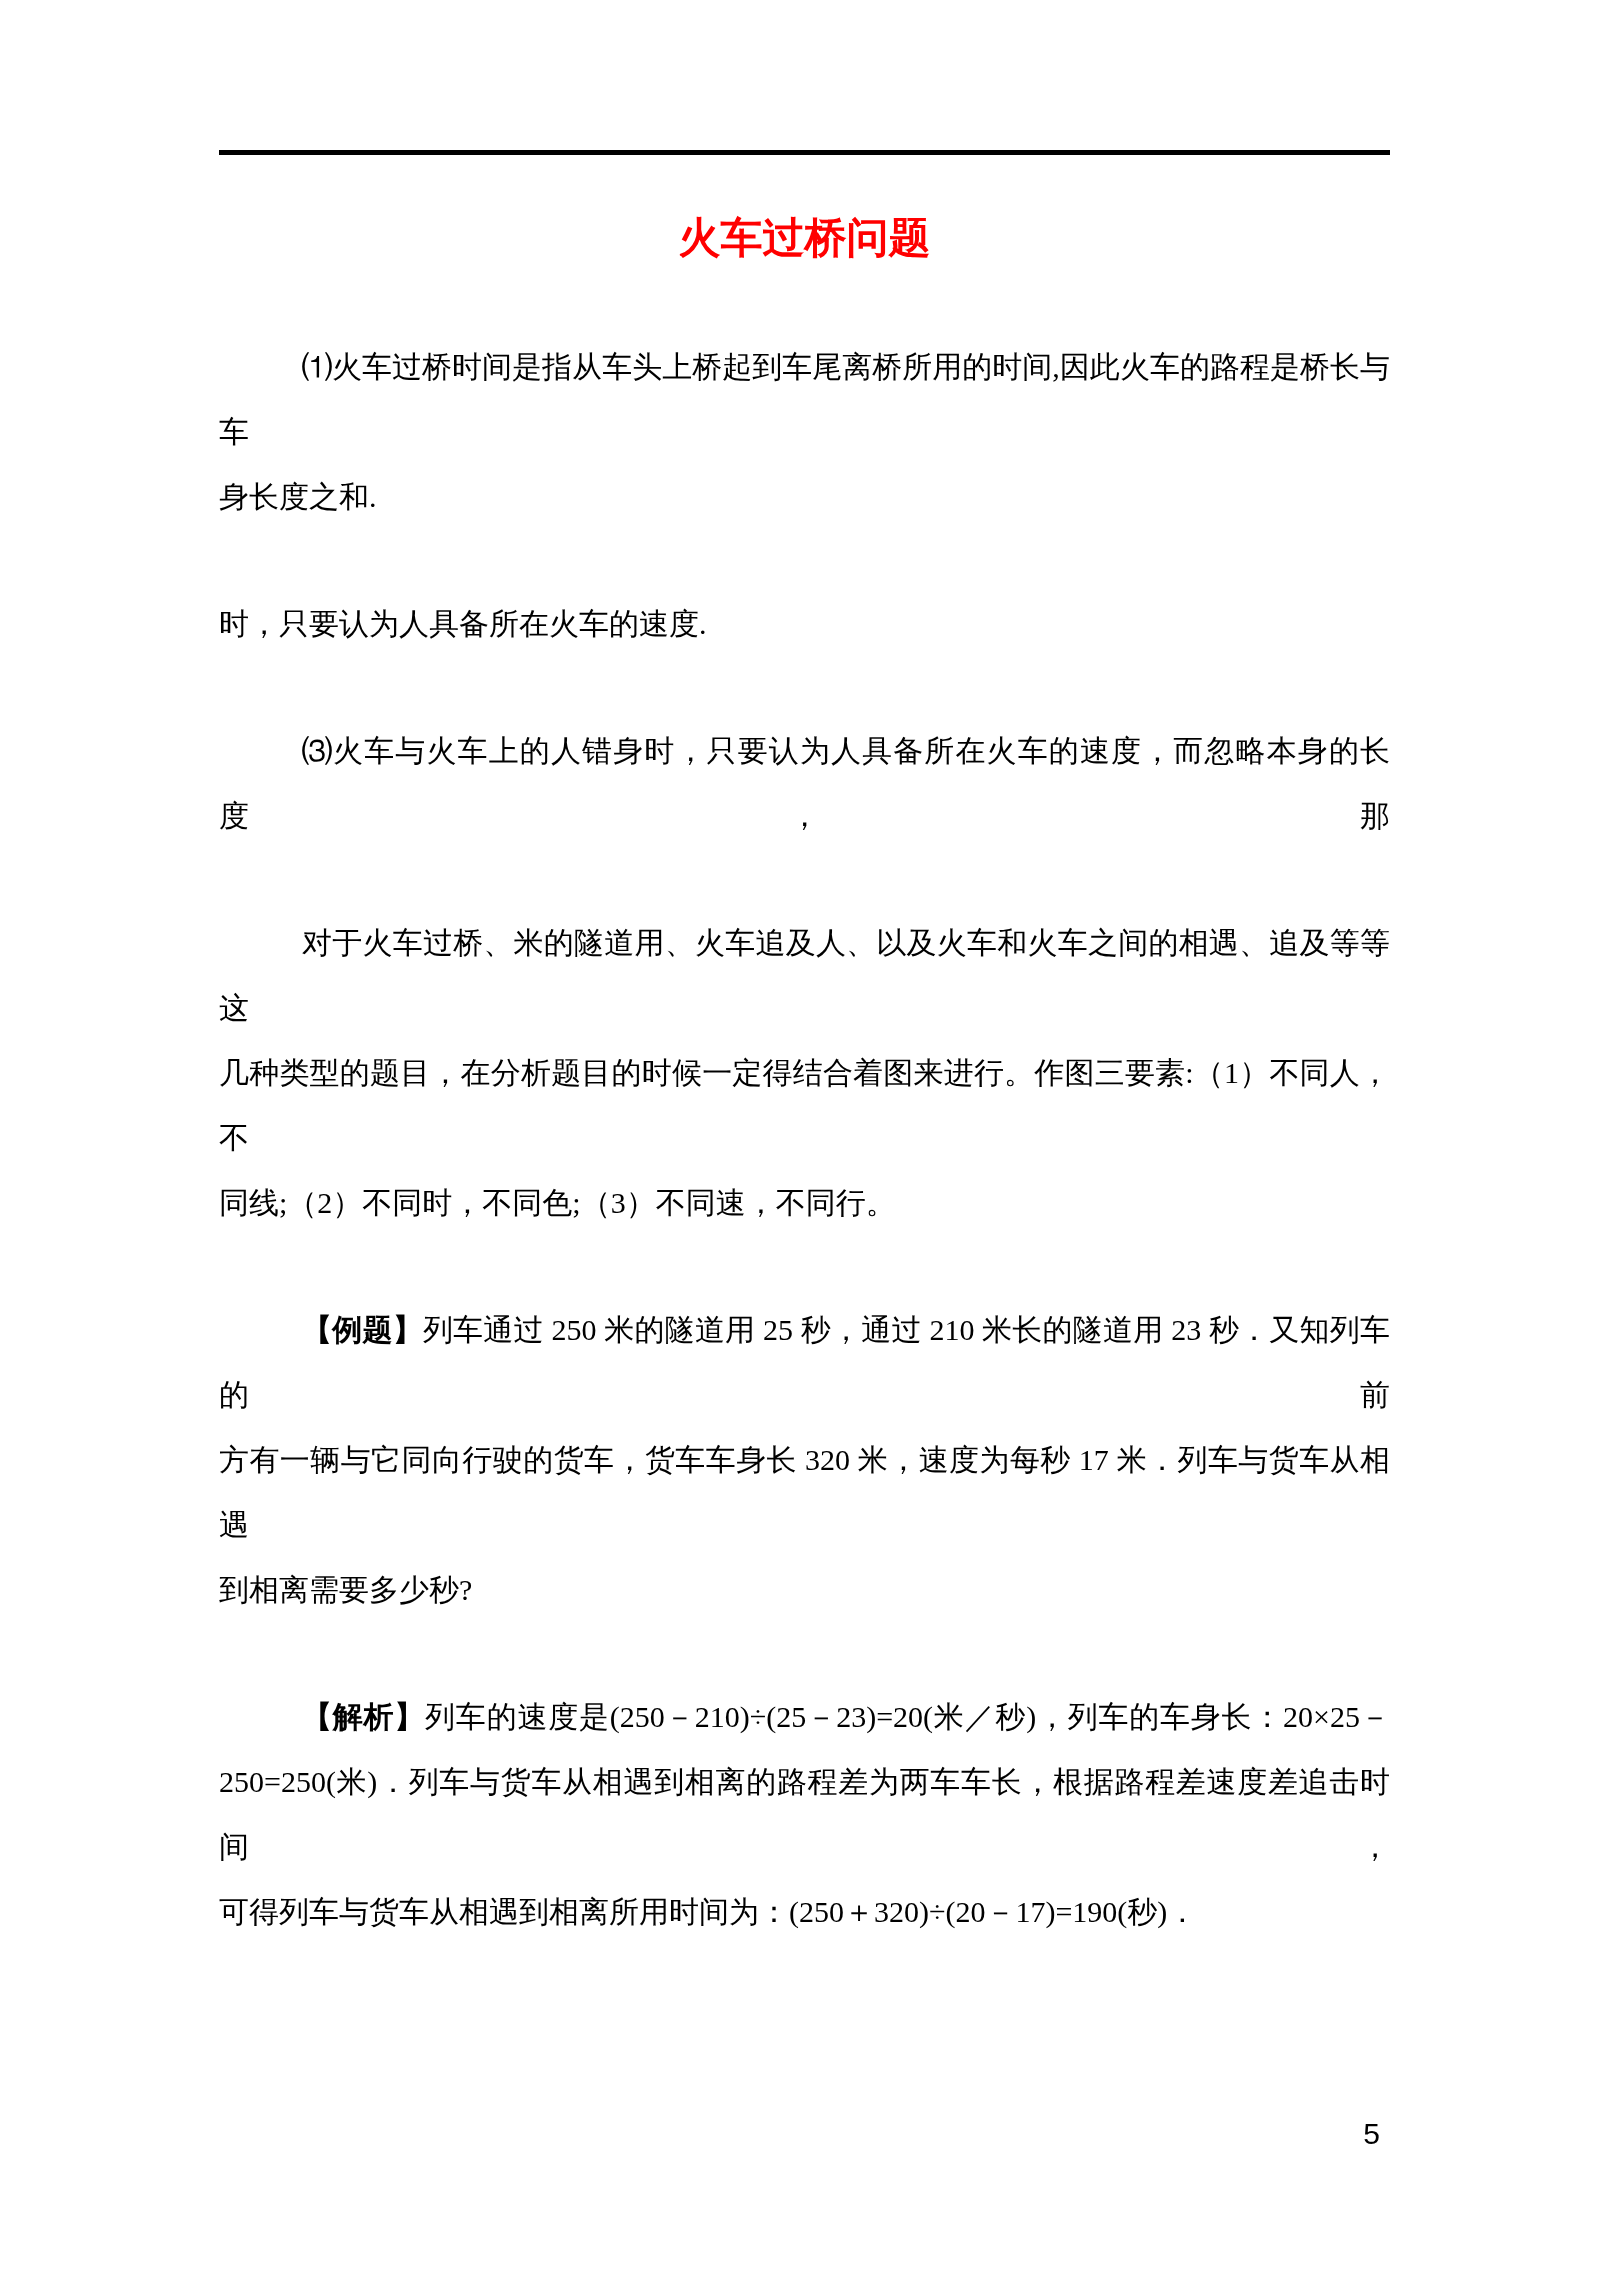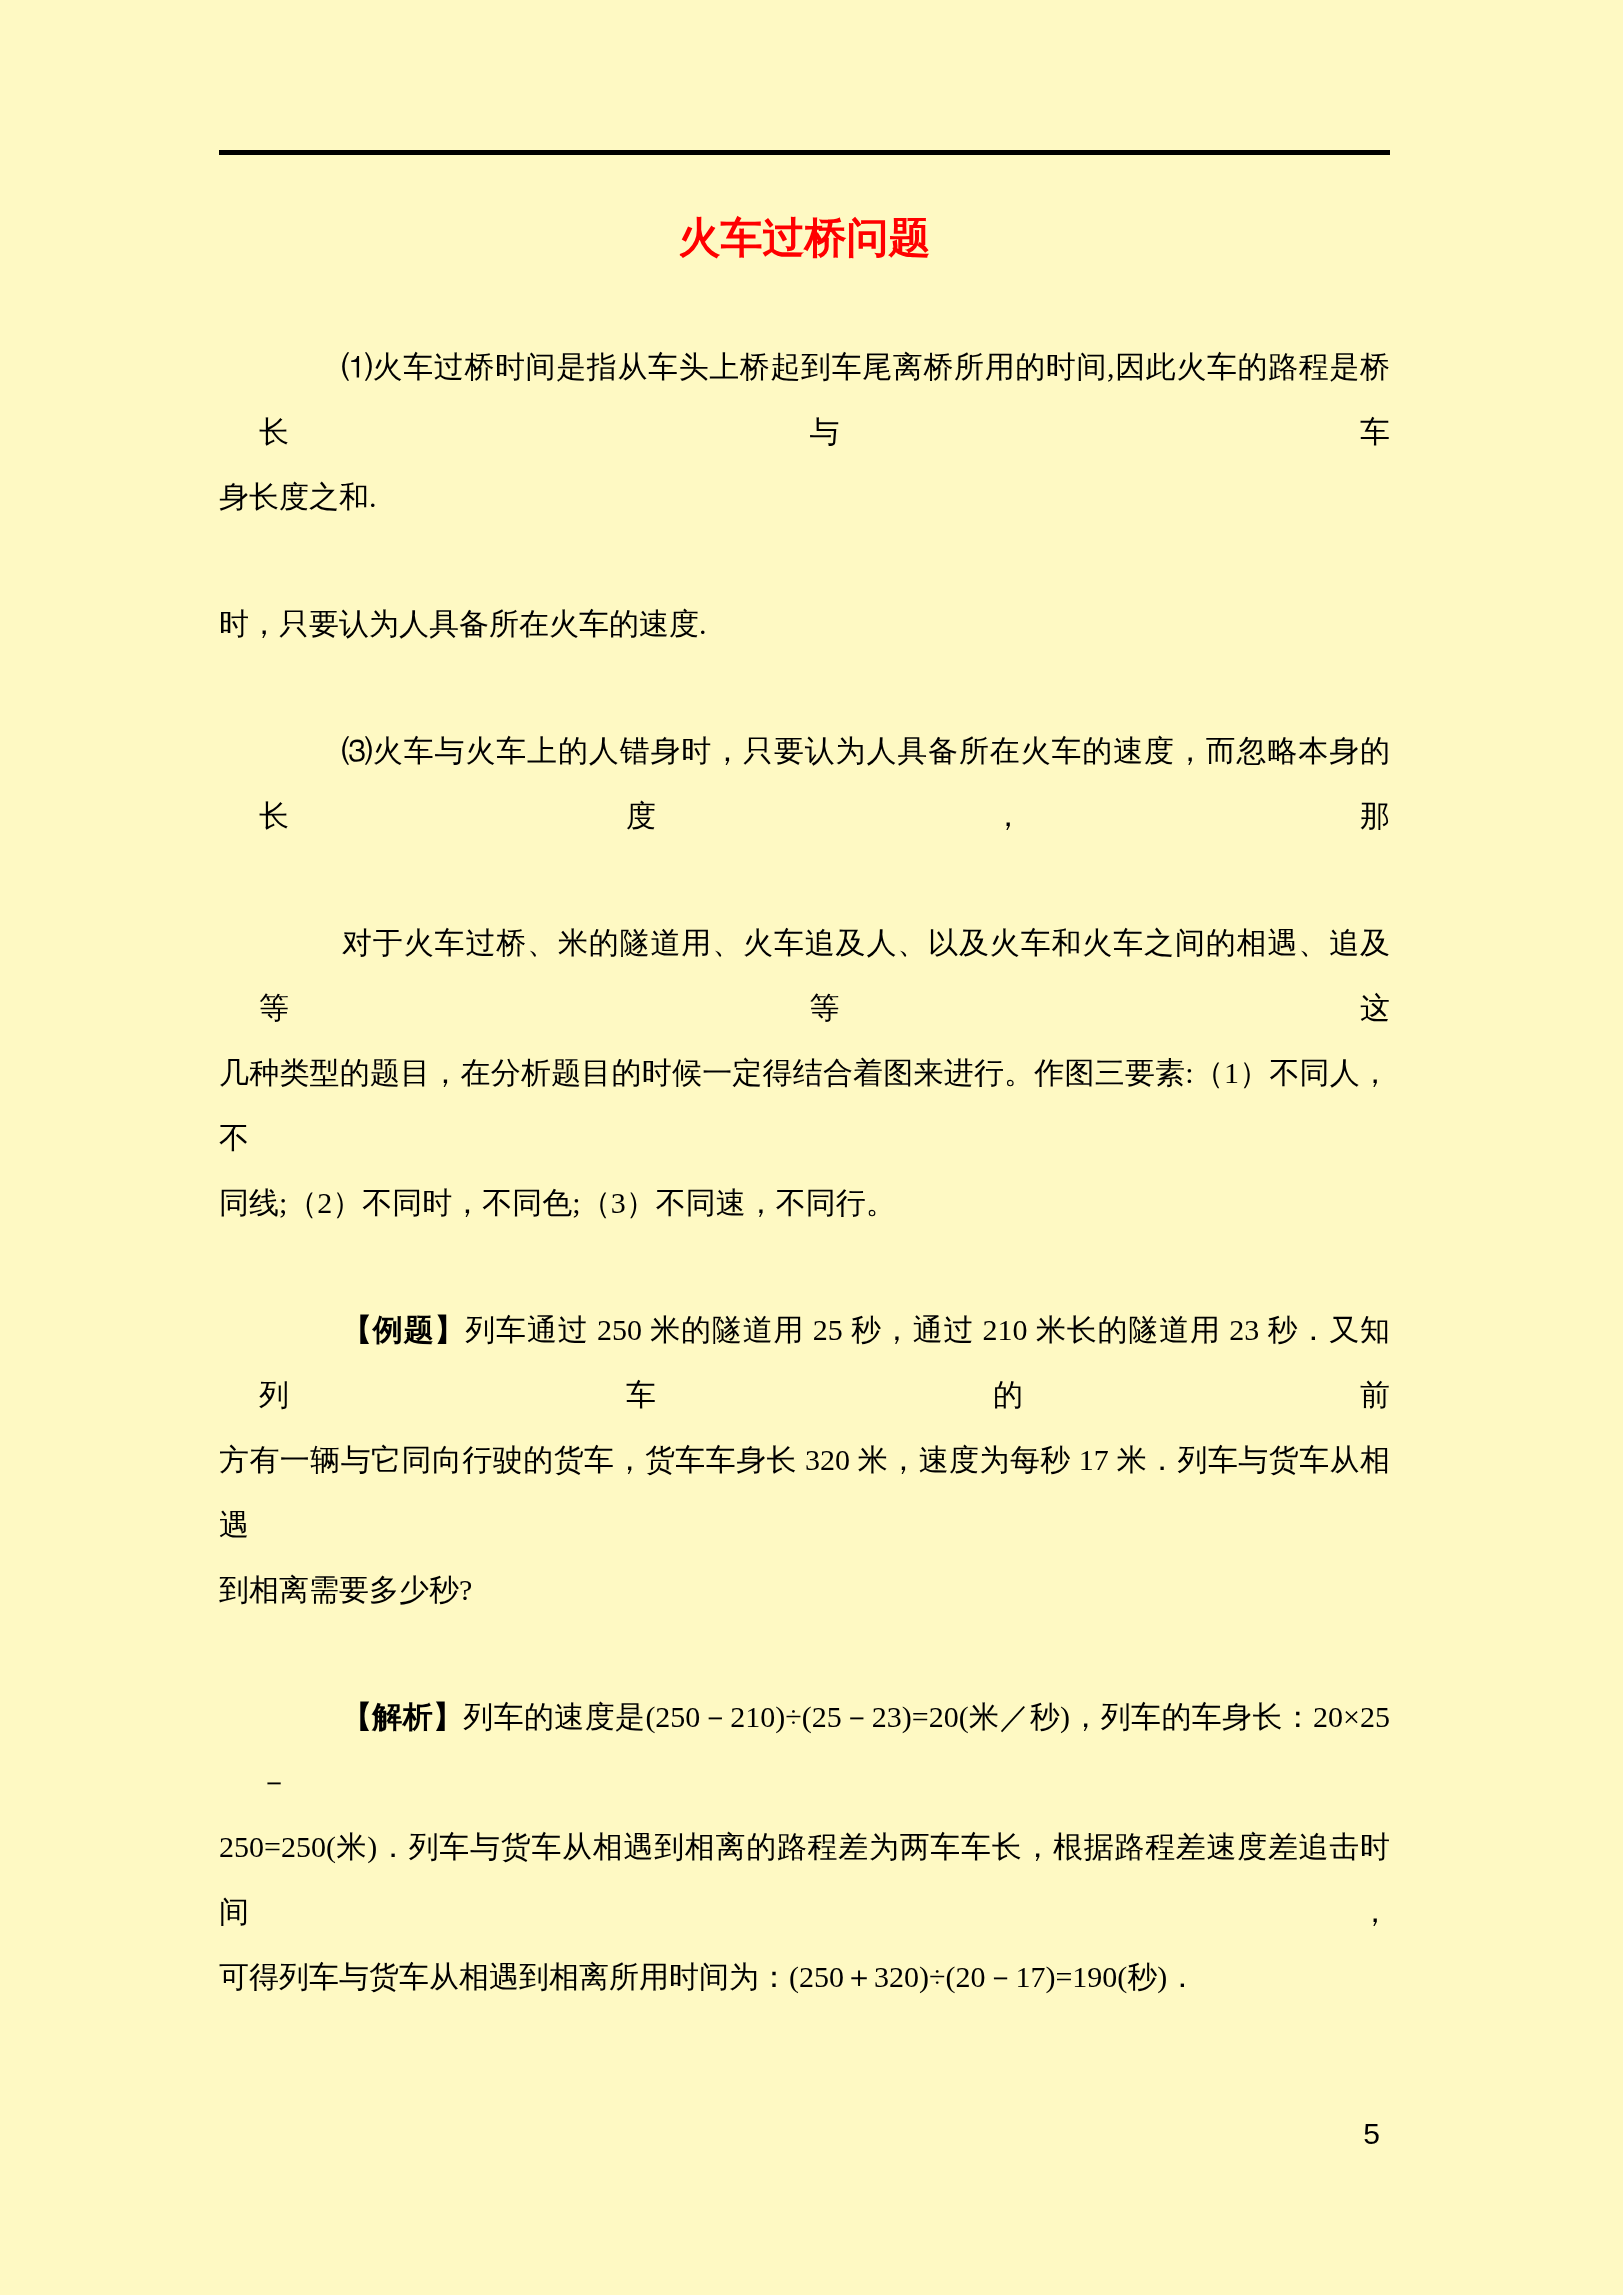--- a/index.html
+++ b/index.html
@@ -1,20 +1,20 @@
 <!DOCTYPE html>
 <html style="font-size:9px"><head>
 <meta charset="utf-8">
 <style>
   html,body { margin:0; padding:0; background:#888; }
   .page {
     position: relative;
     width: 1623px;
     height: 2295px;
-    background: #fef9c3;
+    background: #ffffff;
     font-family: "Liberation Serif", "DejaVu Serif", serif;
     color: #000000;
     overflow: hidden;
   }
   .content { padding: 0 233px 0 219px; }
   .rule {
     margin-top: 150px;
     height: 4.5px;
     background: #000000;
   }
@@ -30,21 +30,21 @@
     font-size: 30px;
     line-height: 65px;
     text-indent: 83px;
   }
   .para { margin-top: 62px; }
   .line {
     font-size: 30px;
     line-height: 65px;
     text-align: left;
   }
-  .line.indent { text-indent: 83px; margin-left: 40px; }
+  .line.indent { text-indent: 83px; }
   .line.fill {
     text-align: justify;
     text-align-last: justify;
   }
   .b { font-weight: bold; }
   .pagenum {
     position: absolute;
     top: 2117px;
     right: 243px;
     font-size: 30px;

